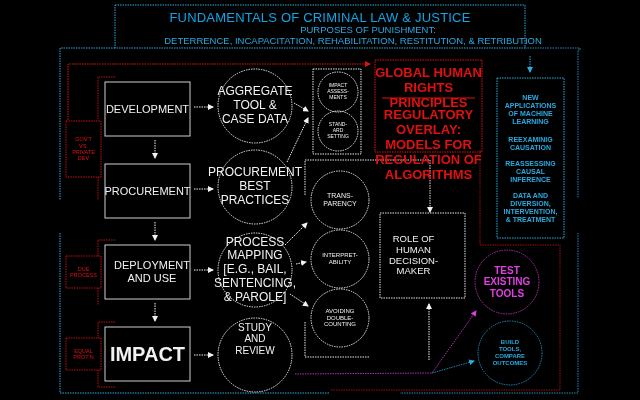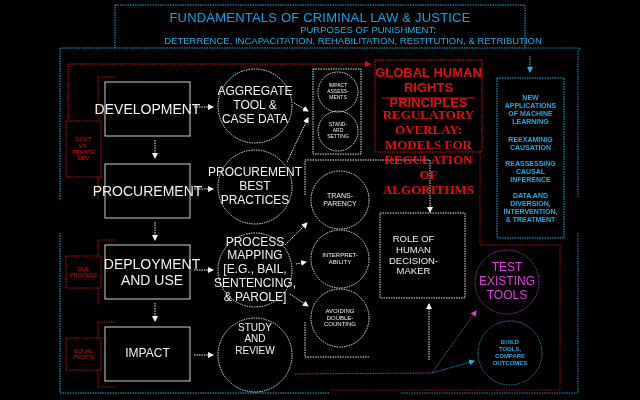--- a/index.html
+++ b/index.html
@@ -1,29 +1,29 @@
 <!DOCTYPE html>
 <html><head>
   <meta charset="utf-8">
   <style>
     html, body { margin:0; padding:0; background:#000; }
     body { width:640px; height:400px; overflow:hidden; position:relative; font-family:"Liberation Sans", sans-serif; }
     #diagram { position:absolute; left:0; top:0; width:640px; height:400px; }
     .t { position:absolute; text-align:center; text-transform:uppercase; line-height:1.15; white-space:pre-line; }
     .title { color:#0ea5e9; font-size:13px; letter-spacing:0.2px; }
     .sub { color:#29a9e0; font-size:9.5px;margin-left:48px; }
-    .stage { color:#f2f2f2; font-size:14px; display:flex; align-items:center; justify-content:center; }
-    .stage.big { font-size:12px; }
+    .stage { color:#f2f2f2; font-size:11px; display:flex; align-items:center; justify-content:center; }
+    .stage.big { font-size:20px;font-weight:bold; }
     .circ { color:#f2f2f2; font-size:12px; display:flex; align-items:center; justify-content:center; }
     .circ.sm { font-size:5px; }
     .circ.md { font-size:6px; }
     .redlbl { color:#e01010; font-size:5.5px; display:flex; align-items:center; justify-content:center; }
     .redbox { color:#e01010; font-size:13px; font-weight:bold; }
     .blue { color:#29a9e0; font-size:7px; font-weight:bold; }
-    .pink { color:#e040e0; font-size:12px; font-weight:normal; display:flex; align-items:center; justify-content:center; }
+    .pink { color:#e040e0; font-size:10px; font-weight:bold; display:flex; align-items:center; justify-content:center; }
     .cyan { color:#29a9e0; font-size:6px; font-weight:bold; display:flex; align-items:center; justify-content:center; }
   </style>
 </head>
 <body>
 
 <svg id="diagram" viewBox="0 0 640 400" xmlns="http://www.w3.org/2000/svg">
   <defs>
     <marker id="arW" markerWidth="6" markerHeight="6" refX="5" refY="3" orient="auto">
         <path d="M0,0 L6,3 L0,6 z" fill="#f2f2f2"></path>
       </marker>
@@ -152,21 +152,21 @@
 double-
 counting</div>
 
 <div class="t circ" style="left:380px;top:213px;width:67px;height:85px;font-size:9.5px;">Role of
 human
 decision-
 maker</div>
 
 <div class="t redbox" style="left:375px;top:66px;width:107px;">Global Human
 Rights Principles</div>
-<div class="t redbox" style="left:375px;top:108px;width:107px;font-family:Liberation Serif, serif;">Regulatory Overlay:
+<div class="t redbox" style="left:375px;top:108px;width:107px;">Regulatory Overlay:
 Models for
 Regulation of
 Algorithms</div>
 
 <div class="t blue" style="left:497px;top:94px;width:67px;">New
 applications
 of machine
 learning</div>
 <div class="t blue" style="left:497px;top:136px;width:67px;">Reexaminig
 causation</div>

